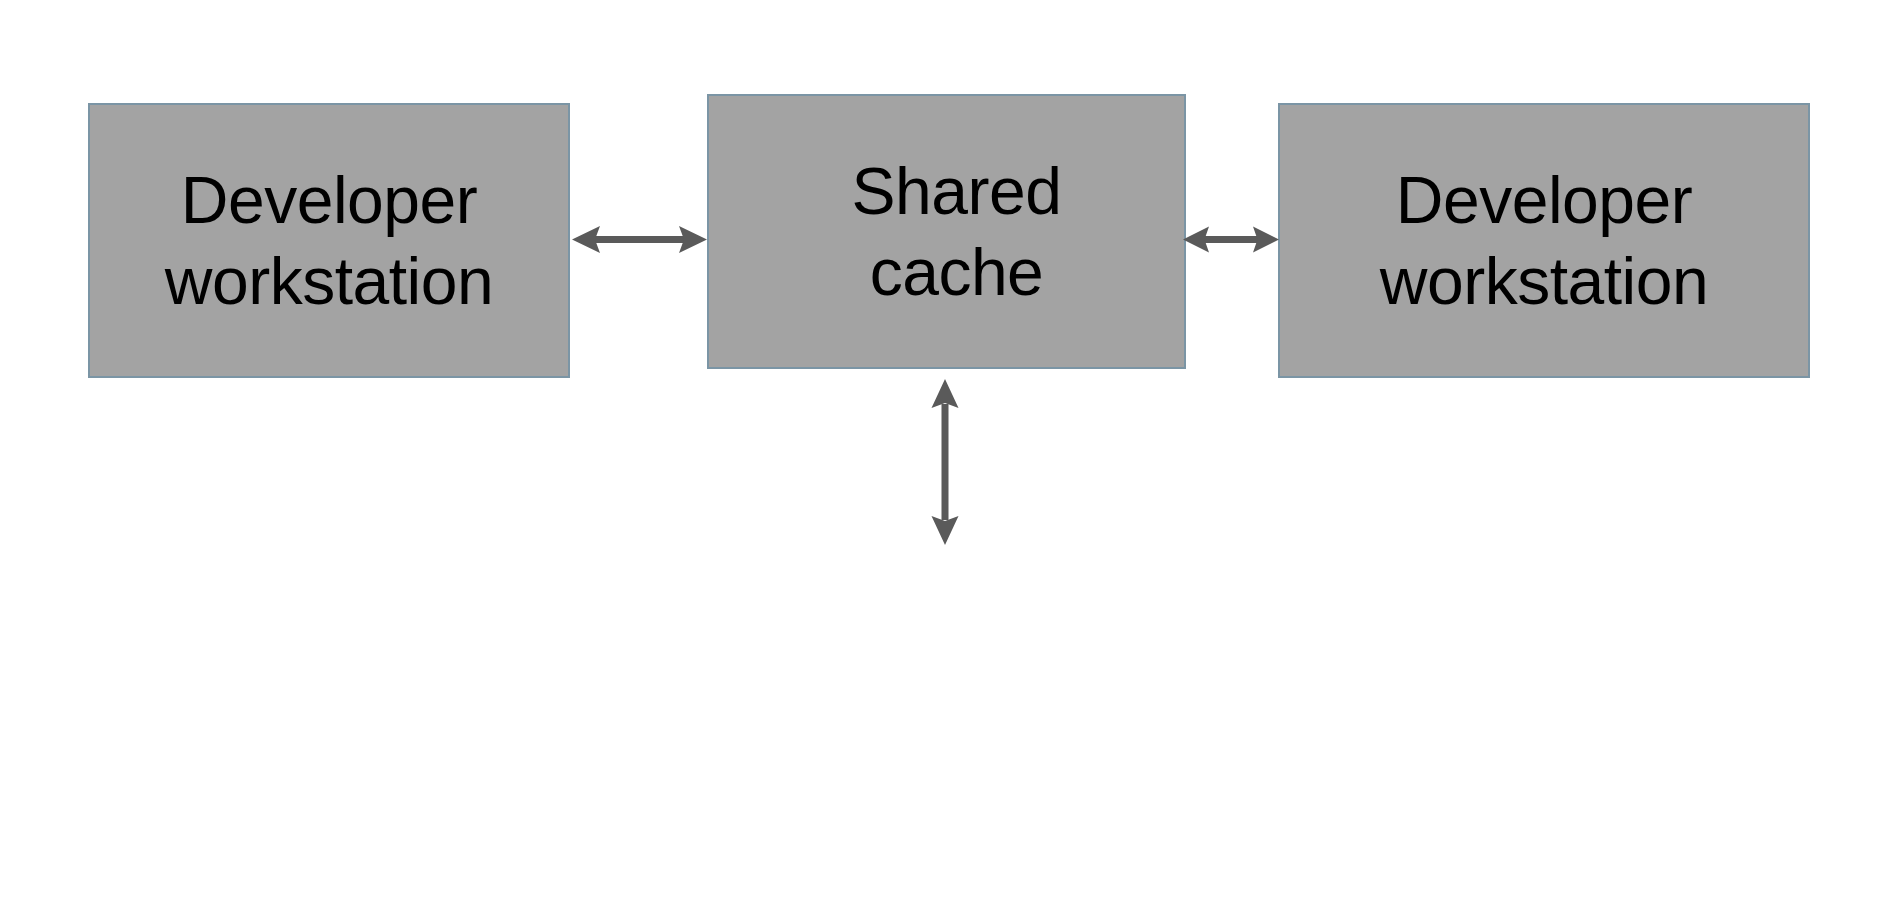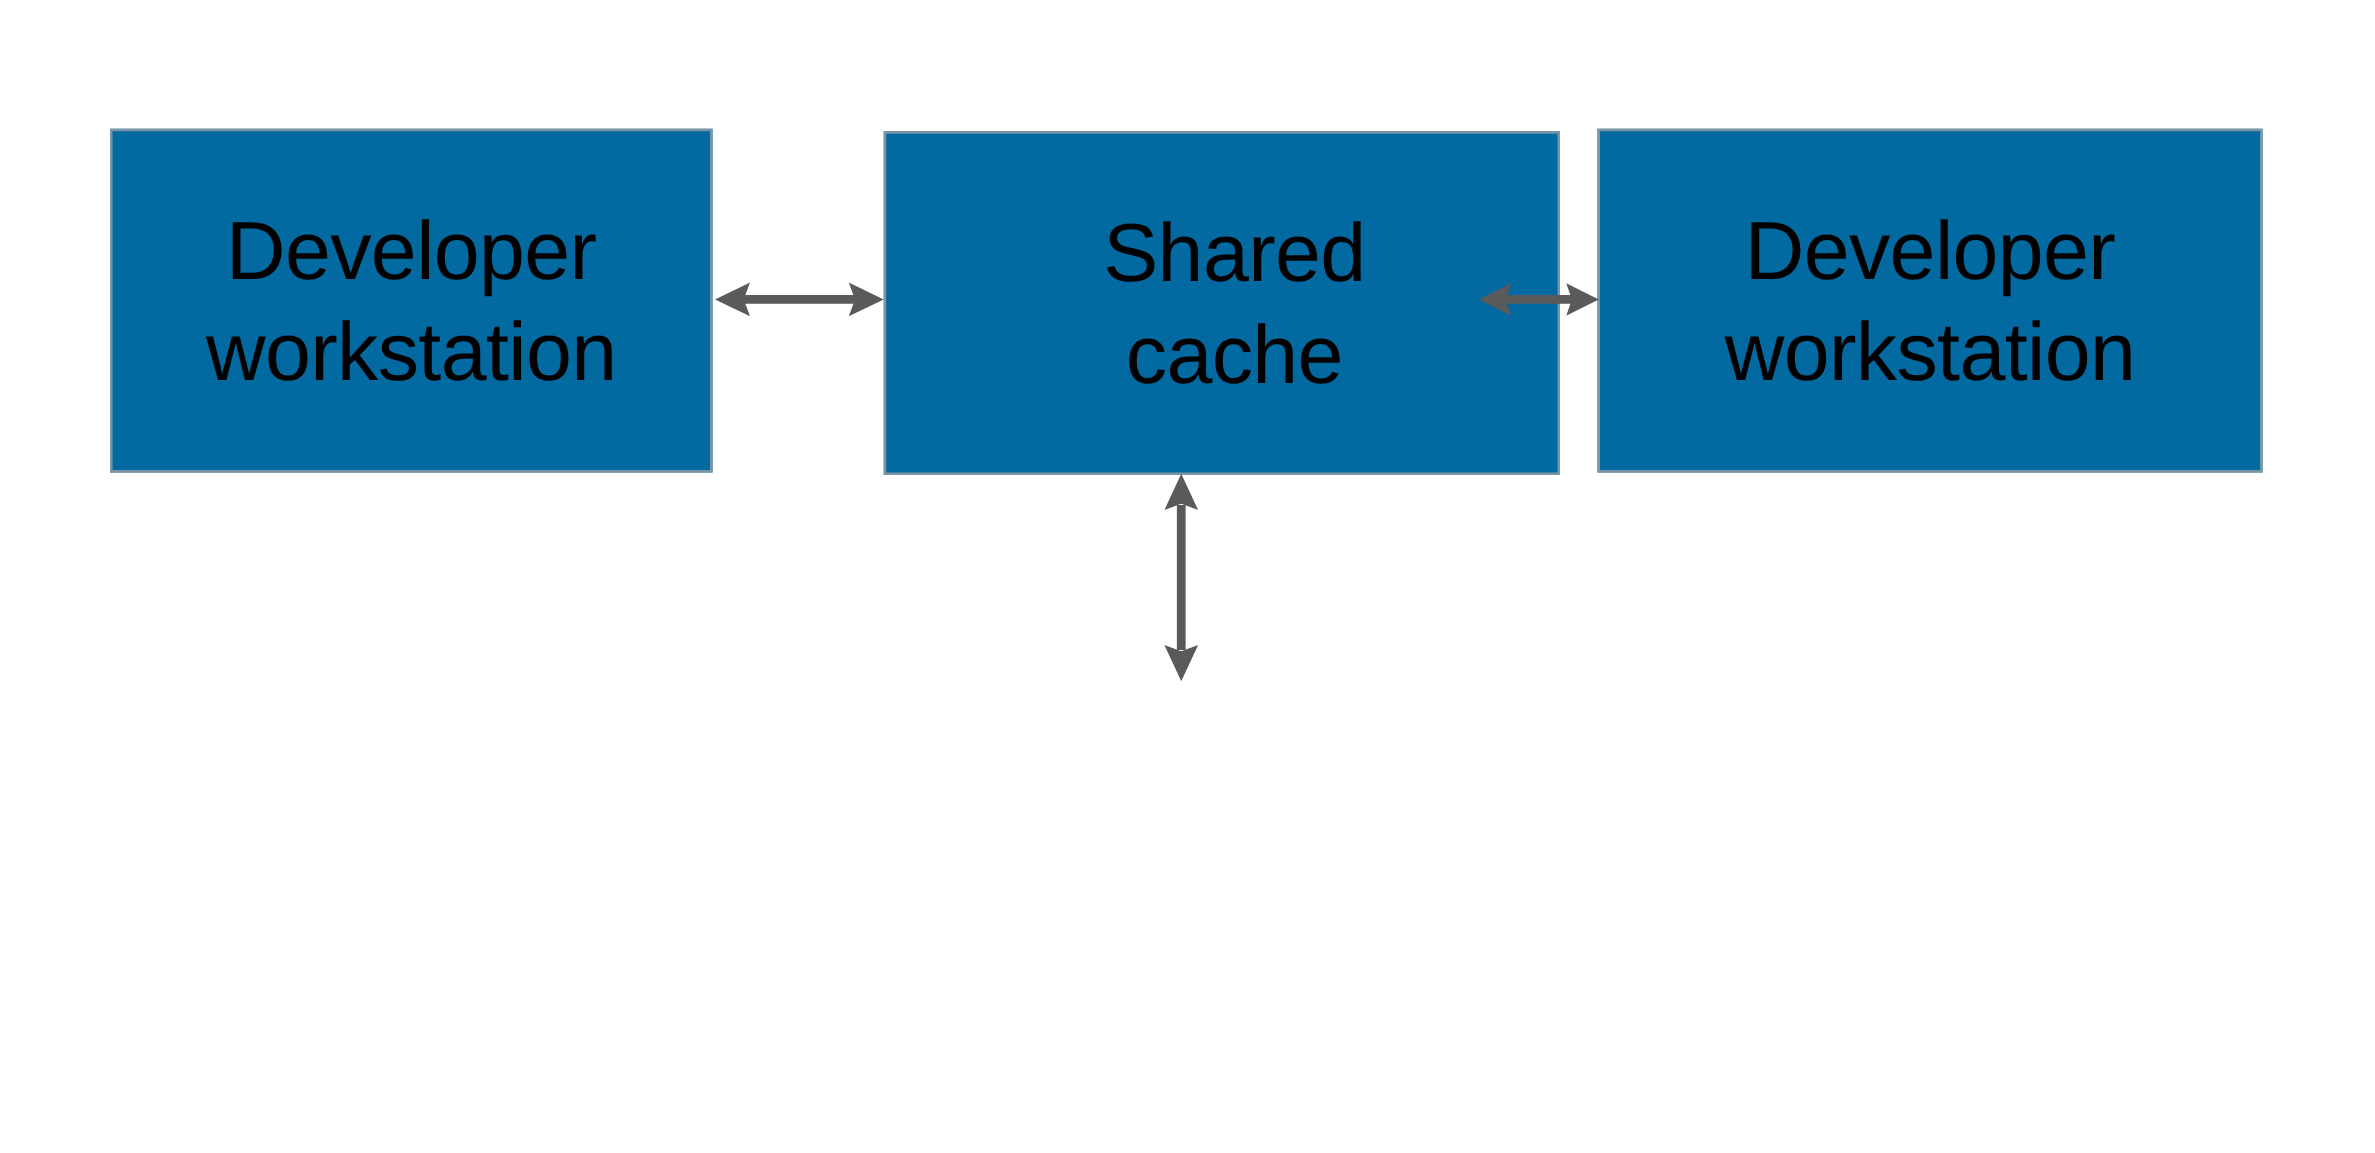--- a/index.html
+++ b/index.html
@@ -13,21 +13,21 @@
   #canvas {
     position: relative;
     width: 1900px;
     height: 922px;
     background: #ffffff;
     overflow: hidden;
   }
   .node {
     position: absolute;
     box-sizing: border-box;
-    background: #0369a1;
+    background: #a3a3a3;
     border: 2px solid #7b95a5;
     display: flex;
     align-items: center;
     justify-content: center;
     text-align: center;
     color: #000000;
     font-size: 66px;
     line-height: 1.22;
     font-weight: 400;
     letter-spacing: -0.5px;
@@ -46,21 +46,21 @@
 </head>
 <body>
 
 <div id="canvas">
 
   <div class="node" style="left:88px; top:103px; width:482px; height:275px;">
     <span>Developer
 workstation</span>
   </div>
 
-  <div class="node" style="left:707px; top:105px; width:541px; height:275px;padding-left:28px;">
+  <div class="node" style="left:707px; top:94px; width:479px; height:275px;padding-left:28px;">
     <span>Shared
 cache</span>
   </div>
 
   <div class="node" style="left:1278px; top:103px; width:532px; height:275px;">
     <span>Developer
 workstation</span>
   </div>
 
 

